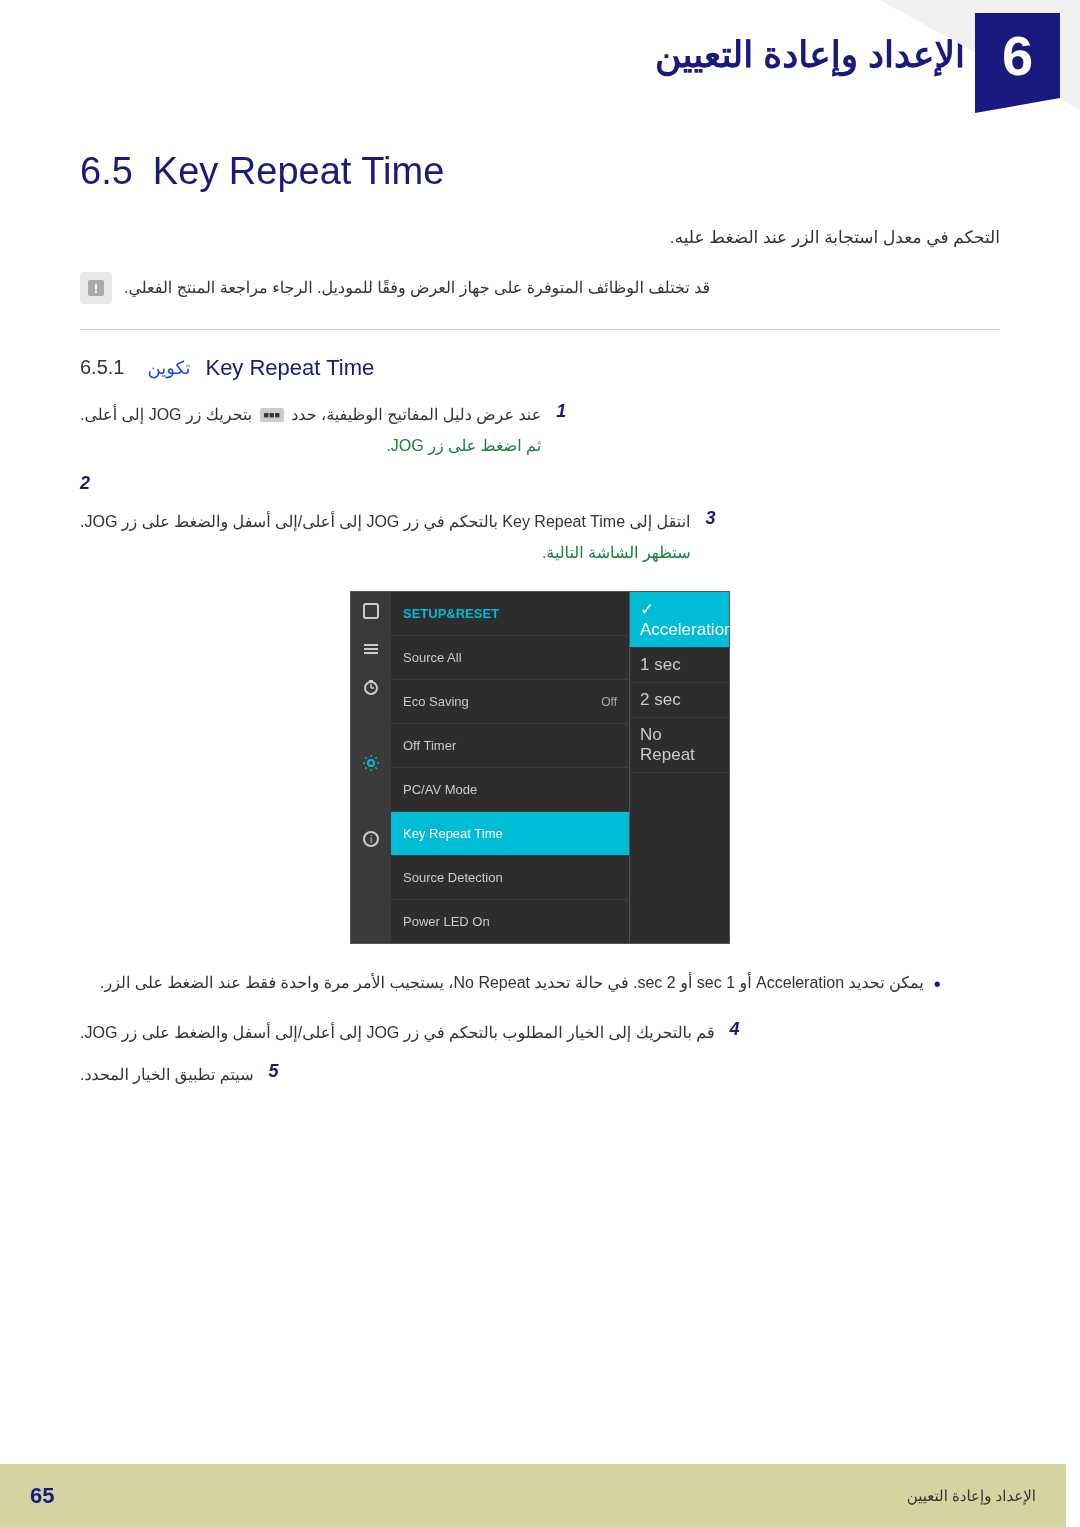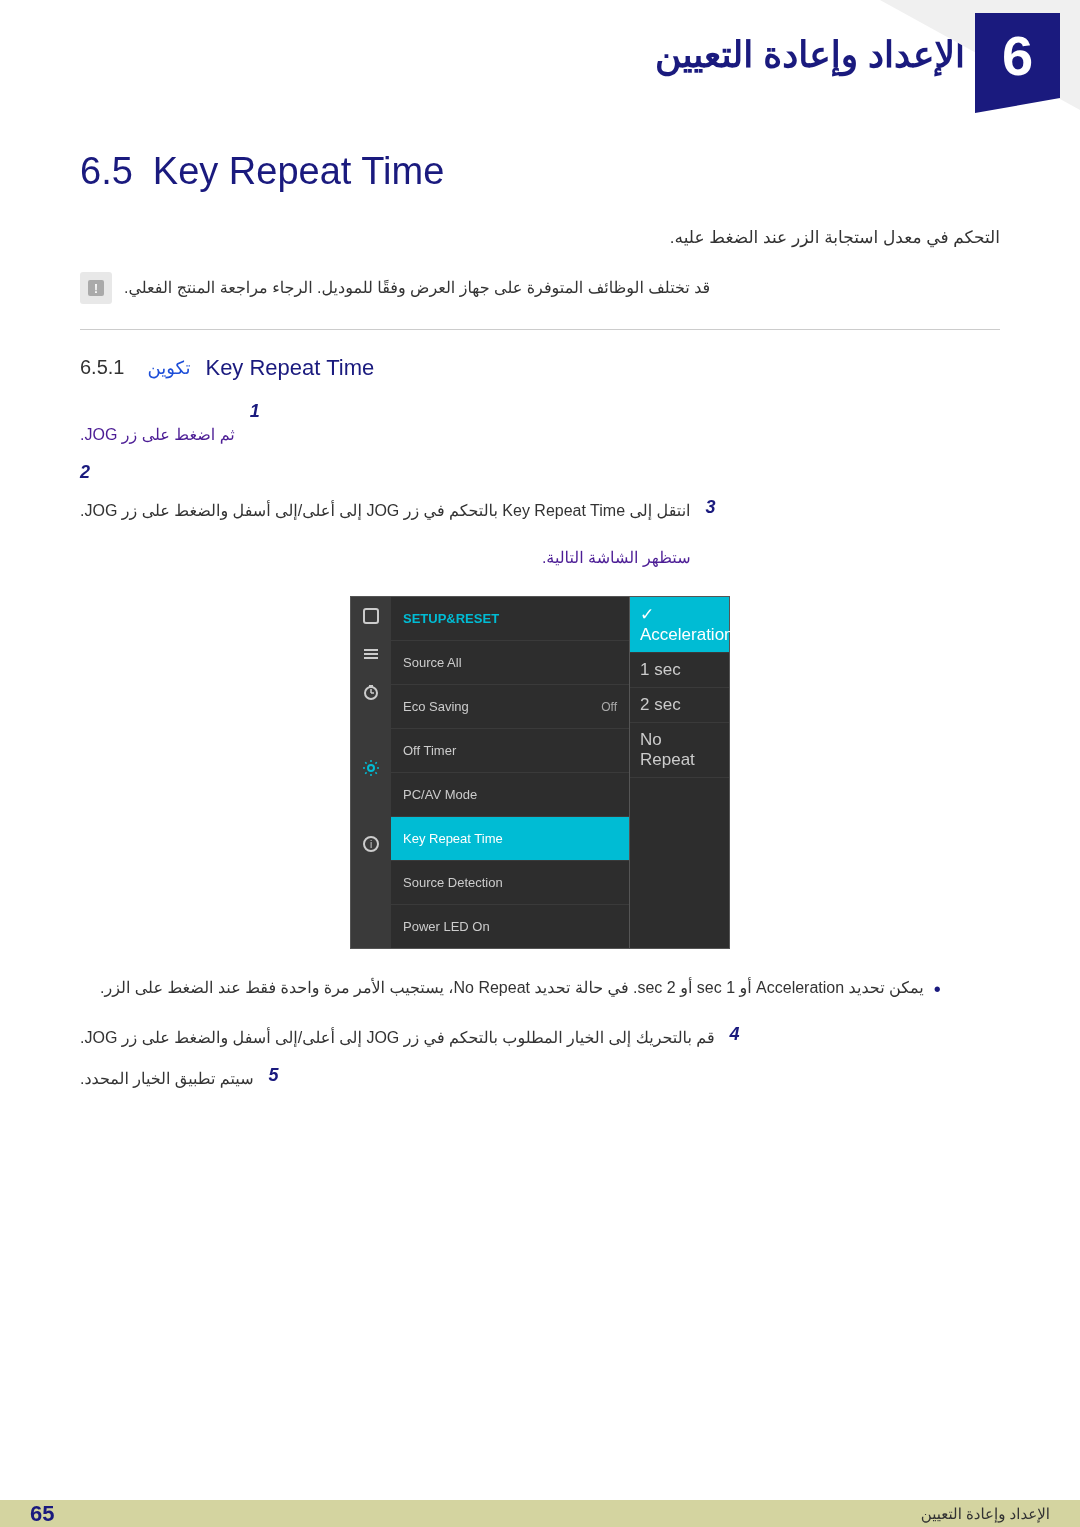--- a/index.html
+++ b/index.html
@@ -194,25 +194,25 @@
     .step-text {
       font-size: 16px;
       color: #333;
       direction: rtl;
       text-align: right;
       line-height: 1.7;
     }
 
     .step-text-sub {
       font-size: 16px;
-      color: #4c1d95;
+      color: #15803d;
       direction: rtl;
       text-align: right;
       line-height: 1.7;
-      margin-top: 20px;
+      margin-top: 4px;
     }
 
     
     .menu-screenshot {
       display: flex;
       justify-content: center;
       margin: 25px 0;
     }
 
     .menu-container {
@@ -335,22 +335,22 @@
       direction: rtl;
       text-align: right;
       line-height: 1.7;
     }
 
     
     .page-footer {
       position: fixed;
       bottom: 0;
       left: 0;
-      right: 0;
-      height: 27px;
+      right: 14px;
+      height: 63px;
       background: #d4d4a0;
       display: flex;
       align-items: center;
       justify-content: space-between;
       padding: 0 30px;
     }
 
     .footer-text-arabic {
       font-size: 15px;
       color: #333;
@@ -419,20 +419,23 @@
     <span class="sub-section-title-en">Key Repeat Time</span>
     <span class="sub-section-arabic">تكوين</span>
     <span class="sub-section-number">6.5.1</span>
   </div>
 
   <div class="steps-container">
 
     <div class="step-item">
       <span class="step-number">1</span>
       <div>
+        <div class="step-text">
+          عند عرض دليل المفاتيح الوظيفية، حدد <span class="inline-icon-box">■■■</span> بتحريك زر JOG إلى أعلى.
+        </div>
         <div class="step-text-sub">ثم اضغط على زر JOG.</div>
       </div>
     </div>
 
     <div class="step-item">
       <span class="step-number">2</span>
     </div>
 
     <div class="step-item">
       <span class="step-number">3</span>

